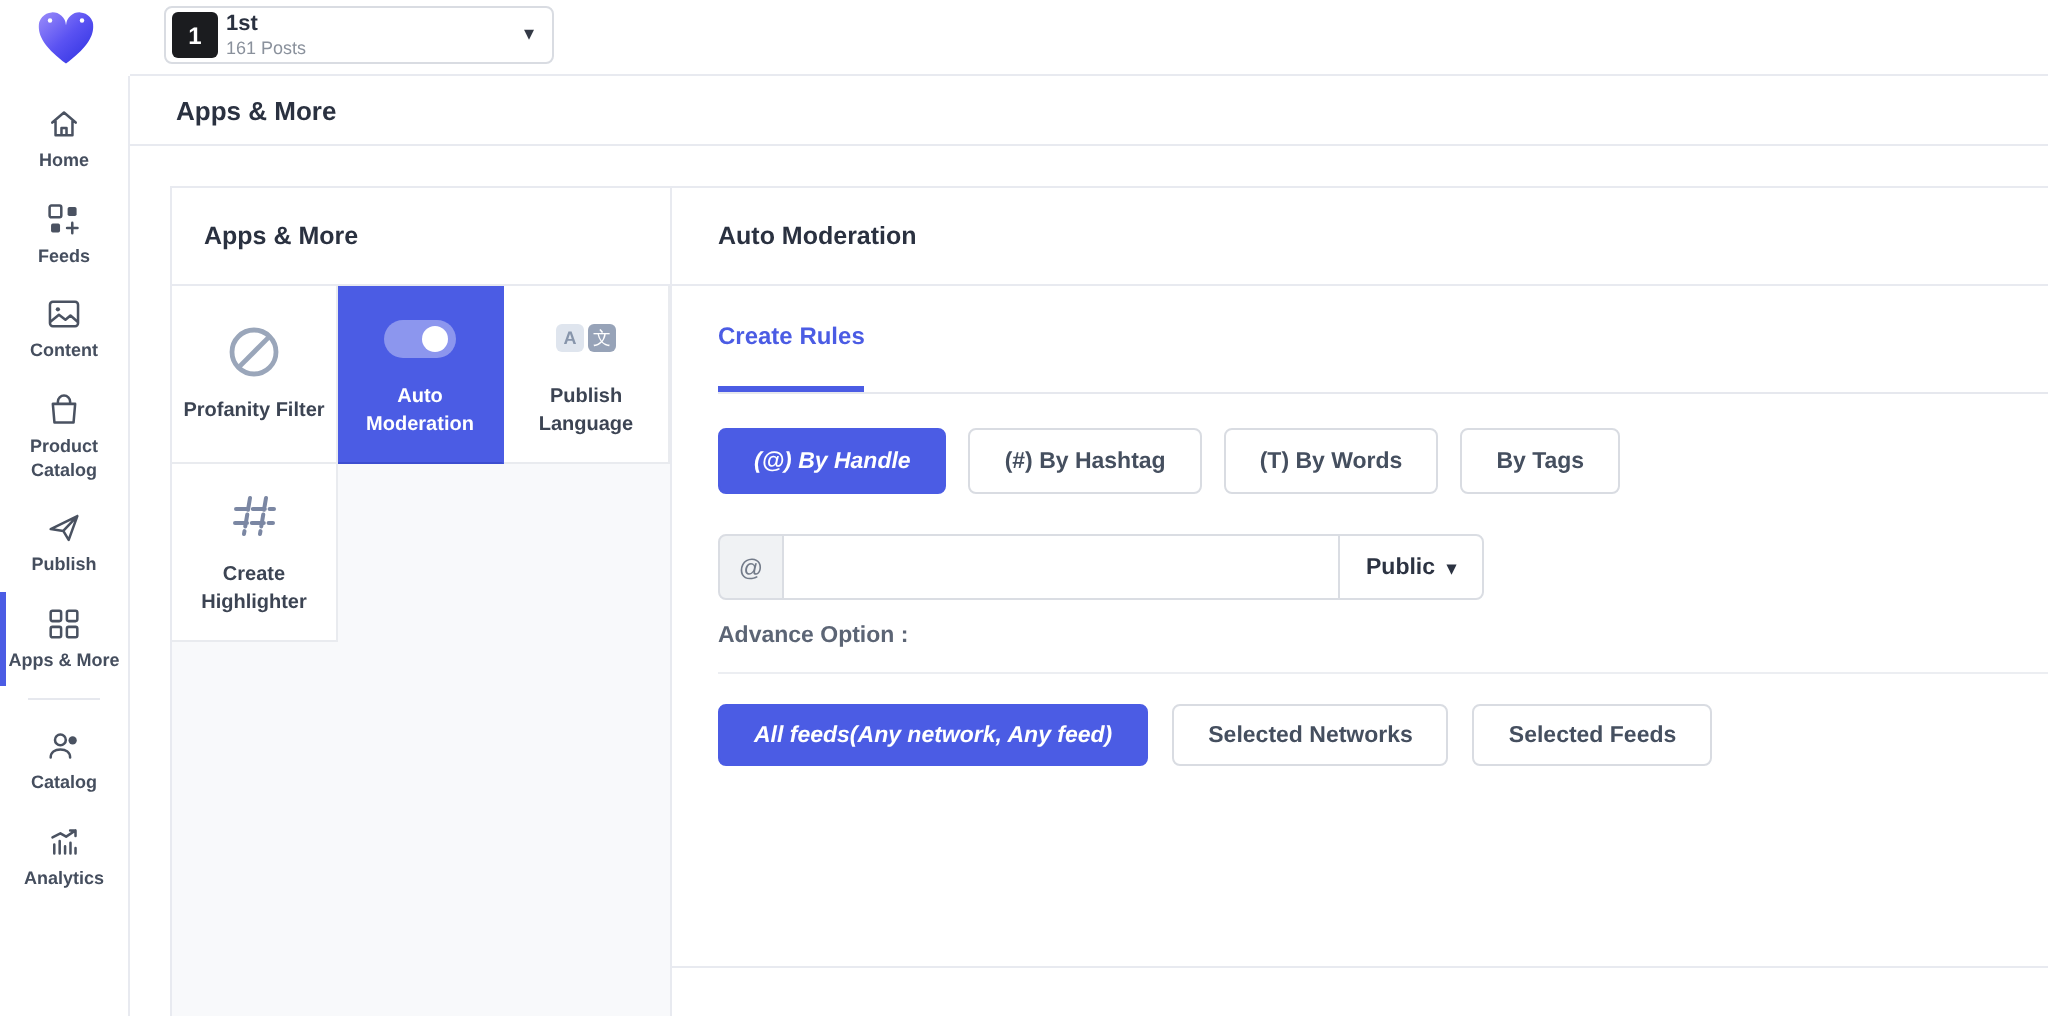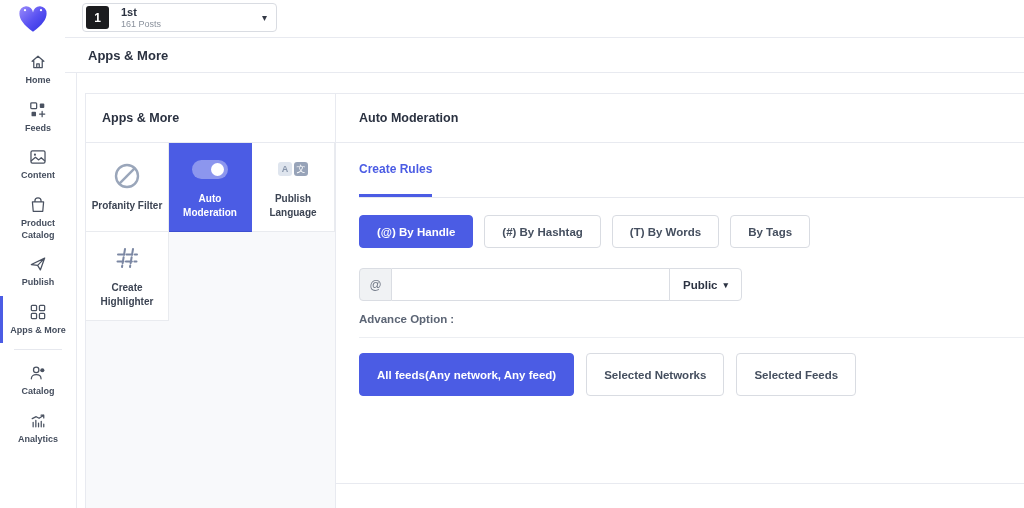--- a/index.html
+++ b/index.html
@@ -6,27 +6,27 @@
   *{box-sizing:border-box; margin:0; padding:0;}
   html,body{background:#fff;}
   body{font-family:"Liberation Sans","DejaVu Sans",sans-serif; color:#2a3140;}
   .screen{position:relative; width:1024px; height:508px; overflow:hidden; background:#fff;}
 
   
   .topbar-logo{position:absolute; left:0; top:0; width:65px; height:38px; display:flex; align-items:center; justify-content:center;}
   .topbar{position:absolute; left:65px; top:0; right:0; height:38px; border-bottom:1px solid var(--border); background:#fff;}
   .feed-dropdown{position:absolute; left:17px; top:3px; width:195px; height:29px; border:1px solid #d9dce2; border-radius:4px; background:#fff; display:flex; align-items:center; padding:0 9px 0 3px; cursor:pointer;}
   .feed-badge{width:23px; height:23px; border-radius:3px; background:#1b1c1f; color:#fff; font-size:12px; font-weight:700; display:flex; align-items:center; justify-content:center;}
-  .feed-texts{display:flex; flex-direction:column; margin-left:12px; line-height:1.15;}
+  .feed-texts{display:flex; flex-direction:column; margin-left:4px; line-height:1.15;}
   .feed-name{font-size:11px; font-weight:700; color:#2a3140;}
   .feed-posts{font-size:9px; color:#8a919c;}
   .dd-caret{margin-left:auto; font-size:10px; color:#343a46;}
 
   
-  .sidebar{position:absolute; left:0; top:38px; bottom:0; width:77px; border-right:1px solid var(--border); background:#fff; padding-top:8px;}
+  .sidebar{position:absolute; left:0; top:38px; bottom:0; width:65px; border-right:1px solid var(--border); background:#fff; padding-top:8px;}
   .nav-item{display:flex; flex-direction:column; align-items:center; gap:4px; padding:7px 0 6px 0; margin-bottom:1px; cursor:pointer;}
   .nav-item.active{box-shadow:inset 3px 0 0 var(--accent);}
   .nav-icon{width:18px; height:18px; display:flex; align-items:center; justify-content:center;}
   .nav-icon svg{width:18px; height:18px; stroke:#4a5261; fill:none; stroke-width:1.4; stroke-linecap:round; stroke-linejoin:round;}
   .nav-icon svg .fl{fill:#4a5261; stroke:none;}
   .nav-label{font-size:9px; font-weight:700; color:#454e5e; text-align:center; line-height:1.3; width:56px;}
   .nav-divider{border-top:1px solid #e6e8ee; margin:6px 14px 7px 14px;}
 
   
   .page-header{position:absolute; left:65px; top:38px; right:0; height:35px; border-bottom:1px solid var(--border); display:flex; align-items:center; padding-left:23px; background:#fff;}
@@ -52,30 +52,30 @@
 
   
   .mod-col{flex:1; display:flex; flex-direction:column; background:#fff;}
   .mod-panel{height:390px; border-bottom:1px solid var(--border);}
   .mod-header{height:49px; border-bottom:1px solid var(--border); display:flex; align-items:center; padding-left:23px;}
   .mod-body{padding-left:23px;}
   .tabs{padding-top:16px; border-bottom:1px solid #e6e8ee;}
   .tab{display:inline-block; font-size:12px; font-weight:700; color:var(--accent); padding-bottom:18px; border-bottom:3px solid var(--accent); cursor:pointer;}
   .btn-row{display:flex; gap:11px; margin-top:17px;}
   .btn{display:inline-flex; align-items:center; justify-content:center; height:33px; padding:0 17px; border:1px solid #d9dce2; border-radius:4px; background:#fff; font-size:11.5px; font-weight:700; color:#454f5f; cursor:pointer; white-space:nowrap;}
-  .btn.active{background:var(--accent); border-color:var(--accent); color:#fff;}
+  .btn.active{background:var(--accent); border-color:var(--accent); color:#fff;font-style:italic;}
   .input-group{display:flex; margin-top:20px; height:33px;}
   .input-addon{width:33px; background:#f0f2f4; border:1px solid #dadde3; border-radius:4px 0 0 4px; color:#737b89; font-size:12px; display:flex; align-items:center; justify-content:center;}
   .handle-input{width:278px; border:1px solid #dadde3; border-left:none; font-size:12px; padding:0 10px; outline:none; color:#2a3140; font-family:inherit;}
   .public-btn{margin-left:-1px; border:1px solid #dadde3; border-radius:0 4px 4px 0; background:#fff; padding:0 13px; font-size:11.5px; font-weight:700; color:#2c3342; display:flex; align-items:center; gap:6px; cursor:pointer;}
   .public-caret{font-size:9px; color:#2c3342;}
   .advance-label{margin-top:12px; font-size:11.5px; font-weight:700; color:#5c6575;}
   .advance-divider{border-top:1px solid #eceef2; margin-top:12px;}
   .scope-row{display:flex; gap:12px; margin-top:15px;}
-  .scope-row .btn{height:43px;}
+  .scope-row .btn{height:31px;}
 </style>
 </head>
 <body>
 
 <div class="screen">
 
   <div class="topbar-logo">
     <svg width="34" height="32" viewBox="0 0 40 40">
       <defs>
         <linearGradient id="lg" x1="0" y1="0" x2="1" y2="1">

